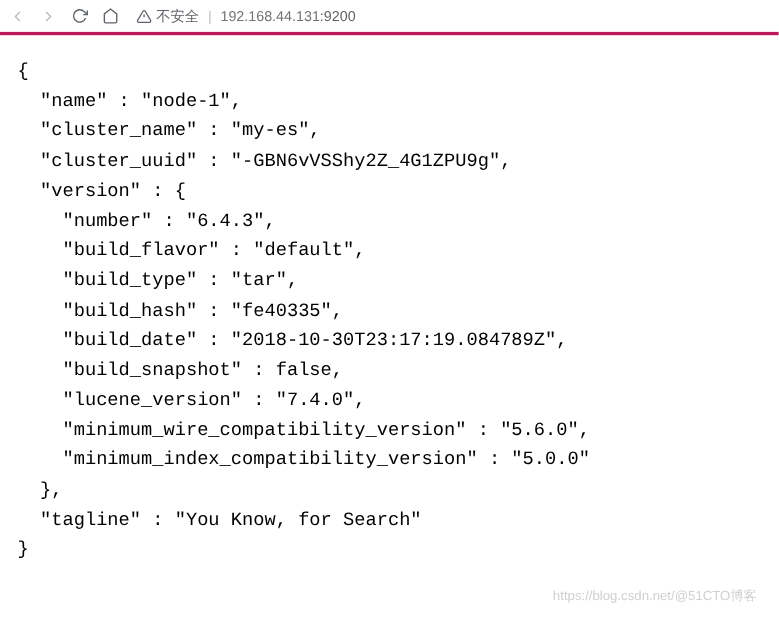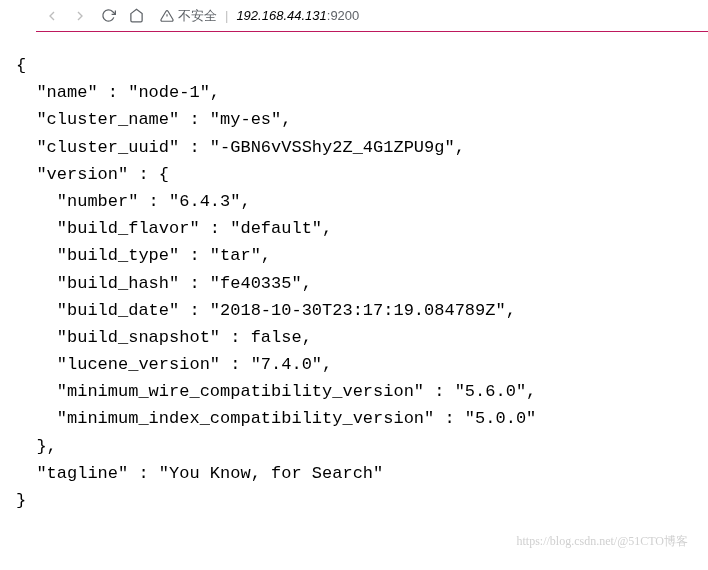--- a/index.html
+++ b/index.html
@@ -15,22 +15,21 @@
       overflow: hidden;
       position: relative;
     }
     .toolbar {
       height: 32px;
       display: flex;
       align-items: center;
       padding: 0 8px;
       gap: 12px;
       background: #fff;
-      border-bottom: 1px solid #be185d;
-      margin-left: 36px;
+      border-bottom: 3px solid #be185d;
     }
     .nav-icon {
       width: 16px;
       height: 16px;
       display: flex;
       align-items: center;
       justify-content: center;
       color: #5f6368;
       cursor: pointer;
     }
@@ -49,22 +48,21 @@
     .security-label {
       display: flex;
       align-items: center;
       gap: 4px;
       color: #5f6368;
     }
     .separator {
       color: #c0c0c0;
     }
     .url-text {
-      color: #000000;
-      font-style: italic;
+      color: #737373;
     }
     .port {
       color: #5f6368;
       text-align: right;
     }
     .content {
       padding: 20px 16px;
       font-family: "Courier New", monospace;
       font-size: 17px;
       line-height: 1.6;
@@ -73,21 +71,21 @@
     }
     .json-line {
       display: block;
     }
     .watermark {
       position: absolute;
       bottom: 20px;
       right: 20px;
       font-size: 12px;
       color: #d0d0d0;
-      font-family: Liberation Serif, serif;
+      font-family: Liberation Sans, sans-serif;
     }
   </style>
 </head>
 <body>
 
 <div class="toolbar">
   <div class="nav-icon disabled">
     <svg width="16" height="16" viewBox="0 0 24 24" fill="none" stroke="currentColor" stroke-width="2">
         <path d="M15 18l-6-6 6-6"></path>
       </svg>

